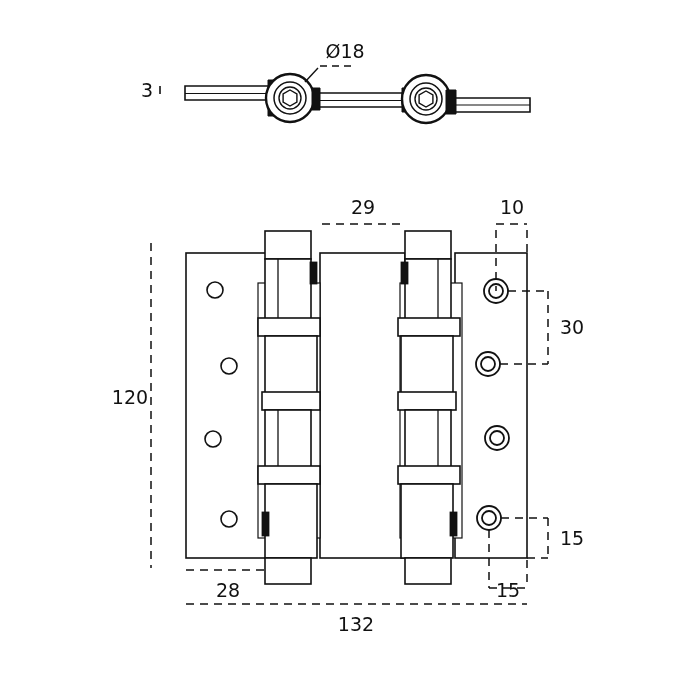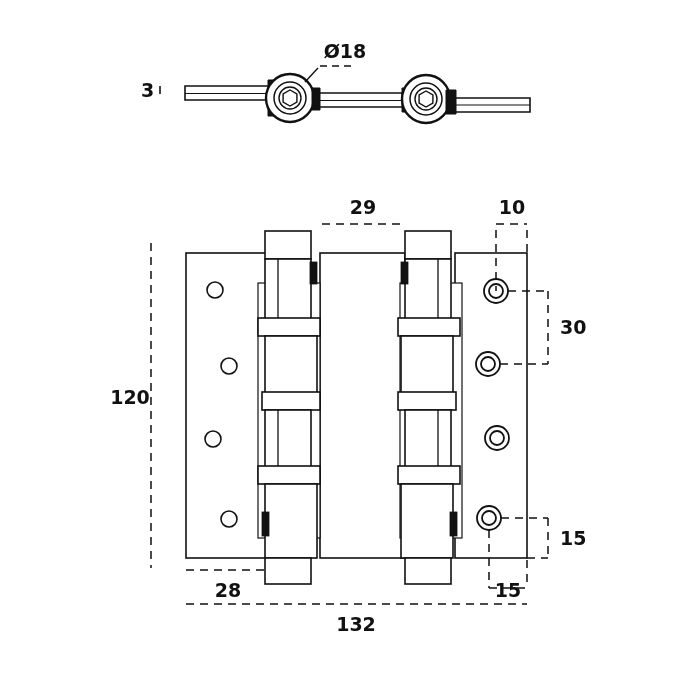--- a/index.html
+++ b/index.html
@@ -1,21 +1,21 @@
 <!DOCTYPE html>
 <html><head>
 <meta charset="utf-8">
 <style>
   html,body{margin:0;padding:0;background:#ffffff;}
   body{
     width:700px;height:700px;overflow:hidden;
     font-family:"DejaVu Sans","Liberation Sans",sans-serif;
     color:#111111;
   }
-  #stage{position:relative;width:612px;height:700px;background:#ffffff;font-weight:bold;}
+  #stage{position:relative;width:612px;height:700px;background:#ffffff;}
   #stage svg{display:block;width:700px;height:700px;}
   .dimtext{
     font-family:"DejaVu Sans","Liberation Sans",sans-serif;
     font-size:19px;fill:#111111;
   }
 </style>
 </head>
 <body>
 
 <div id="stage">

